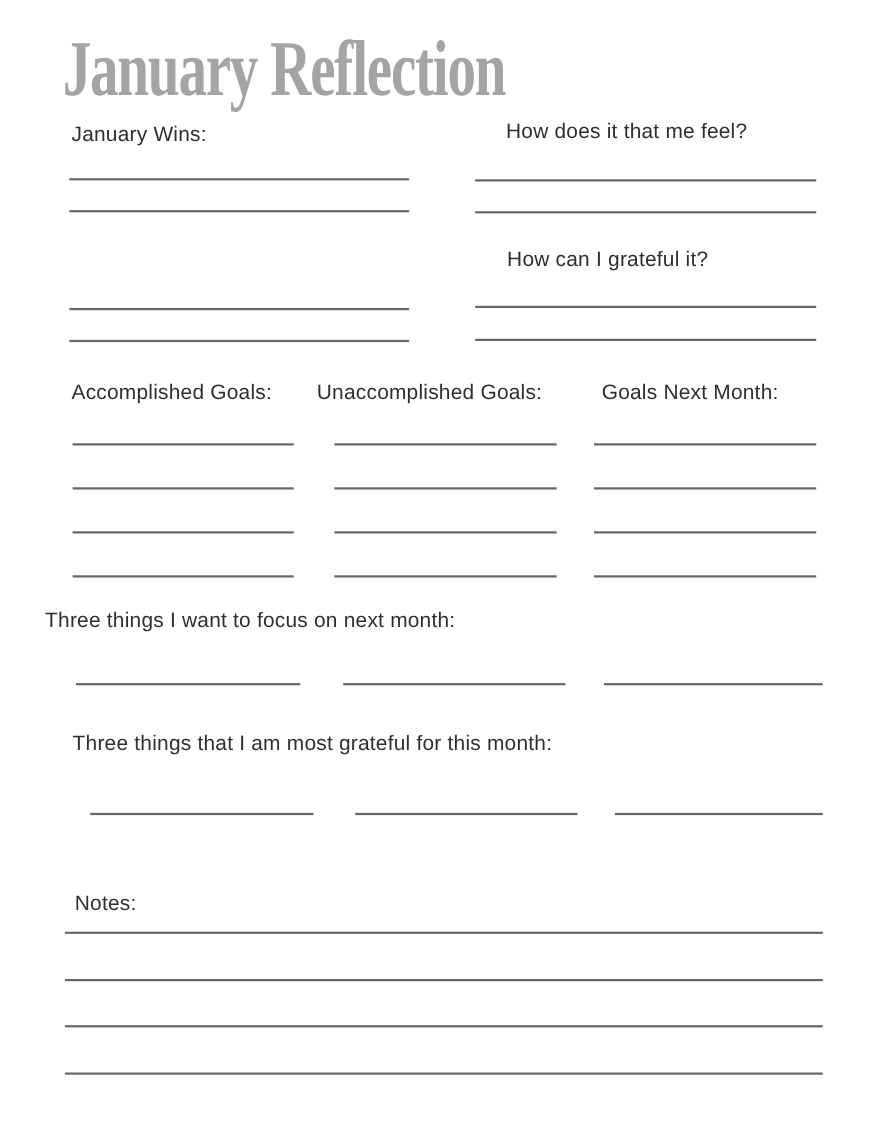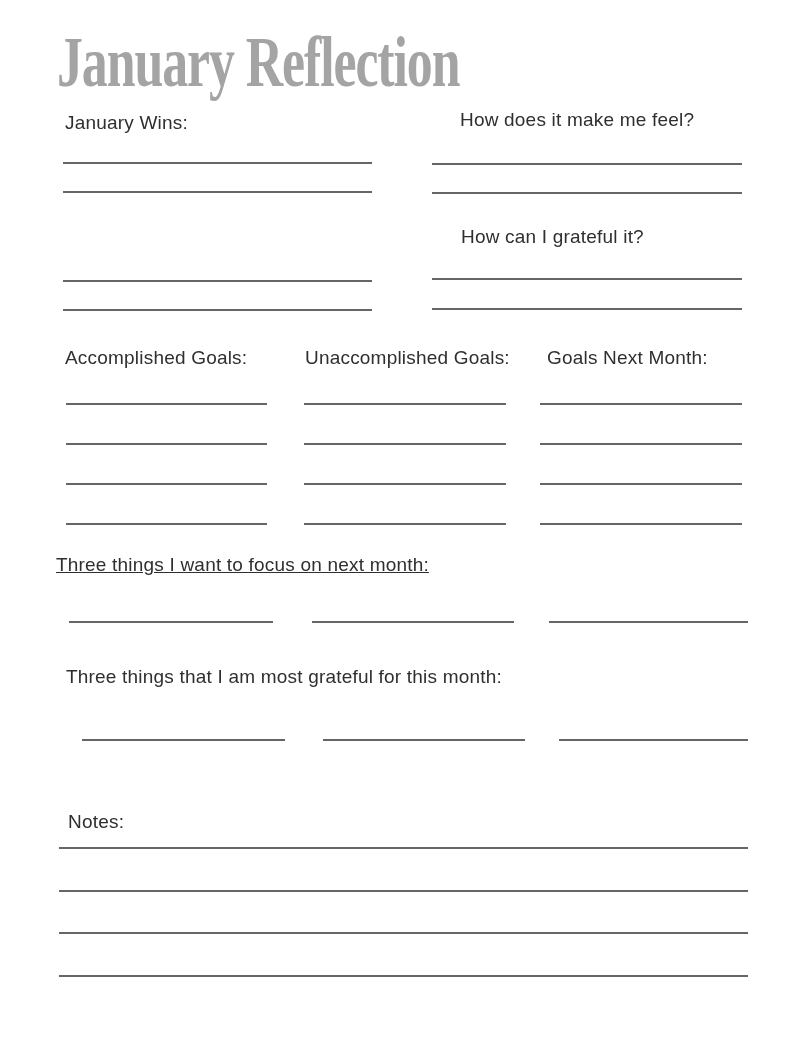--- a/index.html
+++ b/index.html
@@ -47,51 +47,51 @@
 <body>
 
 <div class="page">
 
   <div class="title">January Reflection</div>
 
   <div class="label" style="left:65px; top:111px;">January Wins:</div>
   <div class="line" style="left:63px; top:162px; width:309px;"></div>
   <div class="line" style="left:63px; top:191px; width:309px;"></div>
 
-  <div class="label" style="left:460px; top:108px;">How does it make me feel?</div>
+  <div class="label" style="left:460px; top:108px;">How does it that me feel?</div>
   <div class="line" style="left:432px; top:163px; width:310px;"></div>
   <div class="line" style="left:432px; top:192px; width:310px;"></div>
 
   <div class="line" style="left:63px; top:280px; width:309px;"></div>
   <div class="line" style="left:63px; top:309px; width:309px;"></div>
 
   <div class="label" style="left:461px; top:225px;">How can I grateful it?</div>
   <div class="line" style="left:432px; top:278px; width:310px;"></div>
   <div class="line" style="left:432px; top:308px; width:310px;"></div>
 
   <div class="label" style="left:65px; top:346px;">Accomplished Goals:</div>
-  <div class="label" style="left:305px; top:346px;">Unaccomplished Goals:</div>
+  <div class="label" style="left:288px; top:346px;">Unaccomplished Goals:</div>
   <div class="label" style="left:547px; top:346px;">Goals Next Month:</div>
 
   <div class="line" style="left:66px;  top:403px; width:201px;"></div>
   <div class="line" style="left:66px;  top:443px; width:201px;"></div>
   <div class="line" style="left:66px;  top:483px; width:201px;"></div>
   <div class="line" style="left:66px;  top:523px; width:201px;"></div>
 
   <div class="line" style="left:304px; top:403px; width:202px;"></div>
   <div class="line" style="left:304px; top:443px; width:202px;"></div>
   <div class="line" style="left:304px; top:483px; width:202px;"></div>
   <div class="line" style="left:304px; top:523px; width:202px;"></div>
 
   <div class="line" style="left:540px; top:403px; width:202px;"></div>
   <div class="line" style="left:540px; top:443px; width:202px;"></div>
   <div class="line" style="left:540px; top:483px; width:202px;"></div>
   <div class="line" style="left:540px; top:523px; width:202px;"></div>
 
-  <div class="label" style="left:56px; top:553px;text-decoration:underline;">Three things I want to focus on next month:</div>
+  <div class="label" style="left:41px; top:553px;">Three things I want to focus on next month:</div>
   <div class="line" style="left:69px;  top:621px; width:204px;"></div>
   <div class="line" style="left:312px; top:621px; width:202px;"></div>
   <div class="line" style="left:549px; top:621px; width:200px;"></div>
 
   <div class="label" style="left:66px; top:665px;text-align:center;">Three things that I am most grateful for this month:</div>
   <div class="line" style="left:82px;  top:739px; width:203px;"></div>
   <div class="line" style="left:323px; top:739px; width:202px;"></div>
   <div class="line" style="left:559px; top:739px; width:200px;"></div>
 
   <div class="label" style="left:68px; top:778px;margin-top:32px;">Notes:</div>

